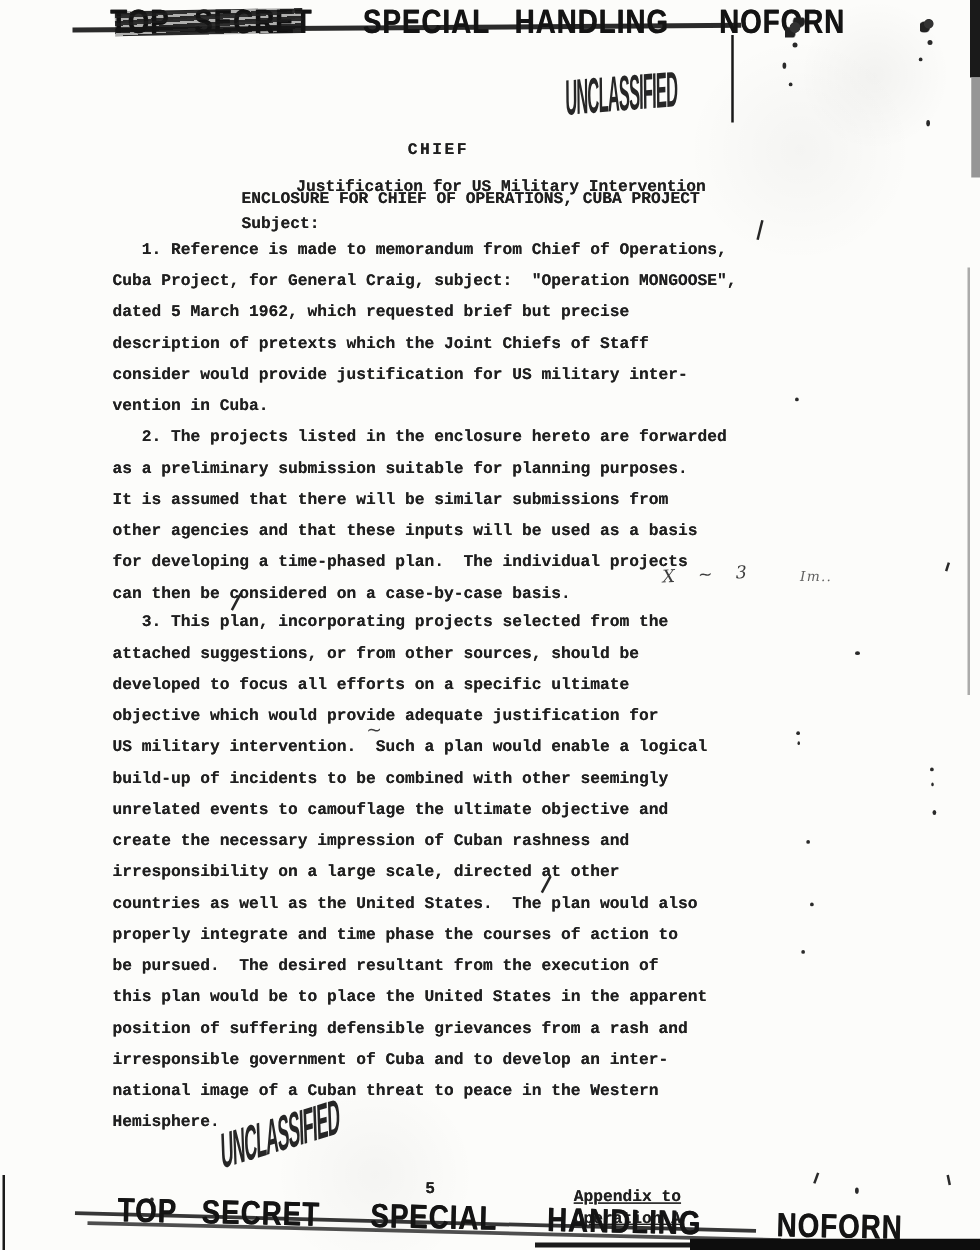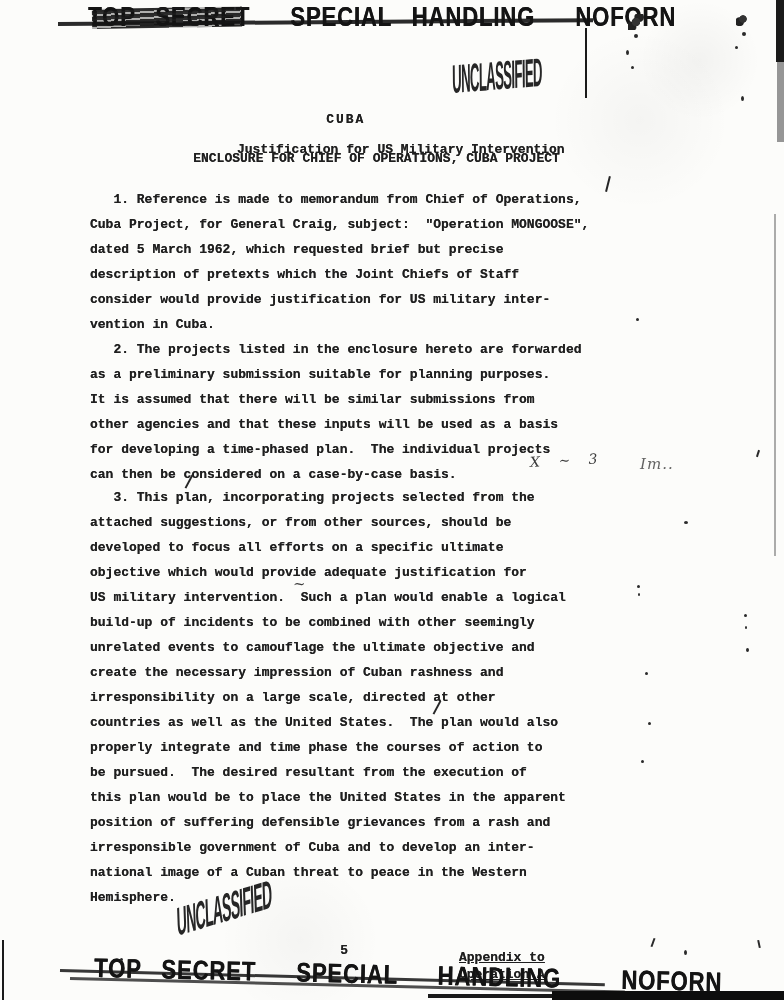--- a/index.html
+++ b/index.html
@@ -51,35 +51,38 @@
 <body>
 
 <div class="page">
 
   <div class="banner" style="left:88px;top:2px;transform:scaleX(0.82);">TOP SECRET  SPECIAL HANDLING  NOFORN</div>
   <div class="scribble" style="left:92px;top:9px;width:150px;height:20px;transform:rotate(-1deg);"></div>
   <div class="strike" style="left:58px;top:22px;width:535px;height:4px;transform:rotate(-0.4deg);opacity:.9;"></div>
   <div class="artifact" style="left:585px;top:28px;width:2px;height:70px;"></div>
 
   <div class="type single" style="left:287px;top:82px;letter-spacing:2px;">
-    <span class="tline">CUBA</span>
+    <span class="tline">CHIEF</span>
   </div>
   <div class="stamp" style="left:452px;top:57px;transform:scaleX(0.33) rotate(-1.5deg);">UNCLASSIFIED</div>
 
   <div class="type single" style="left:162px;top:121px;">
     <span class="tline">ENCLOSURE FOR CHIEF OF OPERATIONS, CUBA PROJECT</span>
+  </div>
+  <div class="type single" style="left:162px;top:141px;">
+    <span class="tline">Subject:</span>
   </div>
   <div class="type single" style="left:237px;top:141px;"><div class="tline">Justification for US Military Intervention</div></div>
 
   <div class="type" style="left:90px;top:187px;"><div class="tline">   1. Reference is made to memorandum from Chief of Operations,</div><div class="tline">Cuba Project, for General Craig, subject:  "Operation MONGOOSE",</div><div class="tline">dated 5 March 1962, which requested brief but precise</div><div class="tline">description of pretexts which the Joint Chiefs of Staff</div><div class="tline">consider would provide justification for US military inter-</div><div class="tline">vention in Cuba.</div></div>
   <div class="type" style="left:90px;top:337px;"><div class="tline">   2. The projects listed in the enclosure hereto are forwarded</div><div class="tline">as a preliminary submission suitable for planning purposes.</div><div class="tline">It is assumed that there will be similar submissions from</div><div class="tline">other agencies and that these inputs will be used as a basis</div><div class="tline">for developing a time-phased plan.  The individual projects</div><div class="tline">can then be considered on a case-by-case basis.</div></div>
   <div class="type" style="left:90px;top:485px;"><div class="tline">   3. This plan, incorporating projects selected from the</div><div class="tline">attached suggestions, or from other sources, should be</div><div class="tline">developed to focus all efforts on a specific ultimate</div><div class="tline">objective which would provide adequate justification for</div><div class="tline">US military intervention.  Such a plan would enable a logical</div><div class="tline">build-up of incidents to be combined with other seemingly</div><div class="tline">unrelated events to camouflage the ultimate objective and</div><div class="tline">create the necessary impression of Cuban rashness and</div><div class="tline">irresponsibility on a large scale, directed at other</div><div class="tline">countries as well as the United States.  The plan would also</div><div class="tline">properly integrate and time phase the courses of action to</div><div class="tline">be pursued.  The desired resultant from the execution of</div><div class="tline">this plan would be to place the United States in the apparent</div><div class="tline">position of suffering defensible grievances from a rash and</div><div class="tline">irresponsible government of Cuba and to develop an inter-</div><div class="tline">national image of a Cuban threat to peace in the Western</div><div class="tline">Hemisphere.</div></div>
 
   <div class="hand" style="left:530px;top:452px;font-size:14px;letter-spacing:7px;transform:rotate(-3deg);">X ~ 3</div>
-  <div class="hand" style="left:640px;top:455px;font-size:15px;letter-spacing:1px;opacity:.8;font-style:italic;">Im..</div>
+  <div class="hand" style="left:640px;top:455px;font-size:11px;letter-spacing:1px;opacity:.8;font-style:italic;">Im..</div>
   <div class="hand" style="left:293px;top:575px;font-size:15px;">~</div>
   <div class="mark" style="left:188px;top:474px;width:2px;height:15px;transform:rotate(28deg);"></div>
   <div class="mark" style="left:436px;top:700px;width:2px;height:15px;transform:rotate(28deg);"></div>
   <div class="mark" style="left:607px;top:176px;width:2px;height:16px;transform:rotate(14deg);"></div>
 
   <div class="stamp" style="left:176px;top:900px;transform:scaleX(0.35) rotate(-6deg);">UNCLASSIFIED</div>
   <div class="type single" style="left:309px;top:913px;">
     <span class="tline">5</span>
   </div>
   <div class="type single" style="left:459px;top:949px;text-decoration:underline;"><div class="tline">Appendix to</div><div class="tline">Operation A</div></div>

